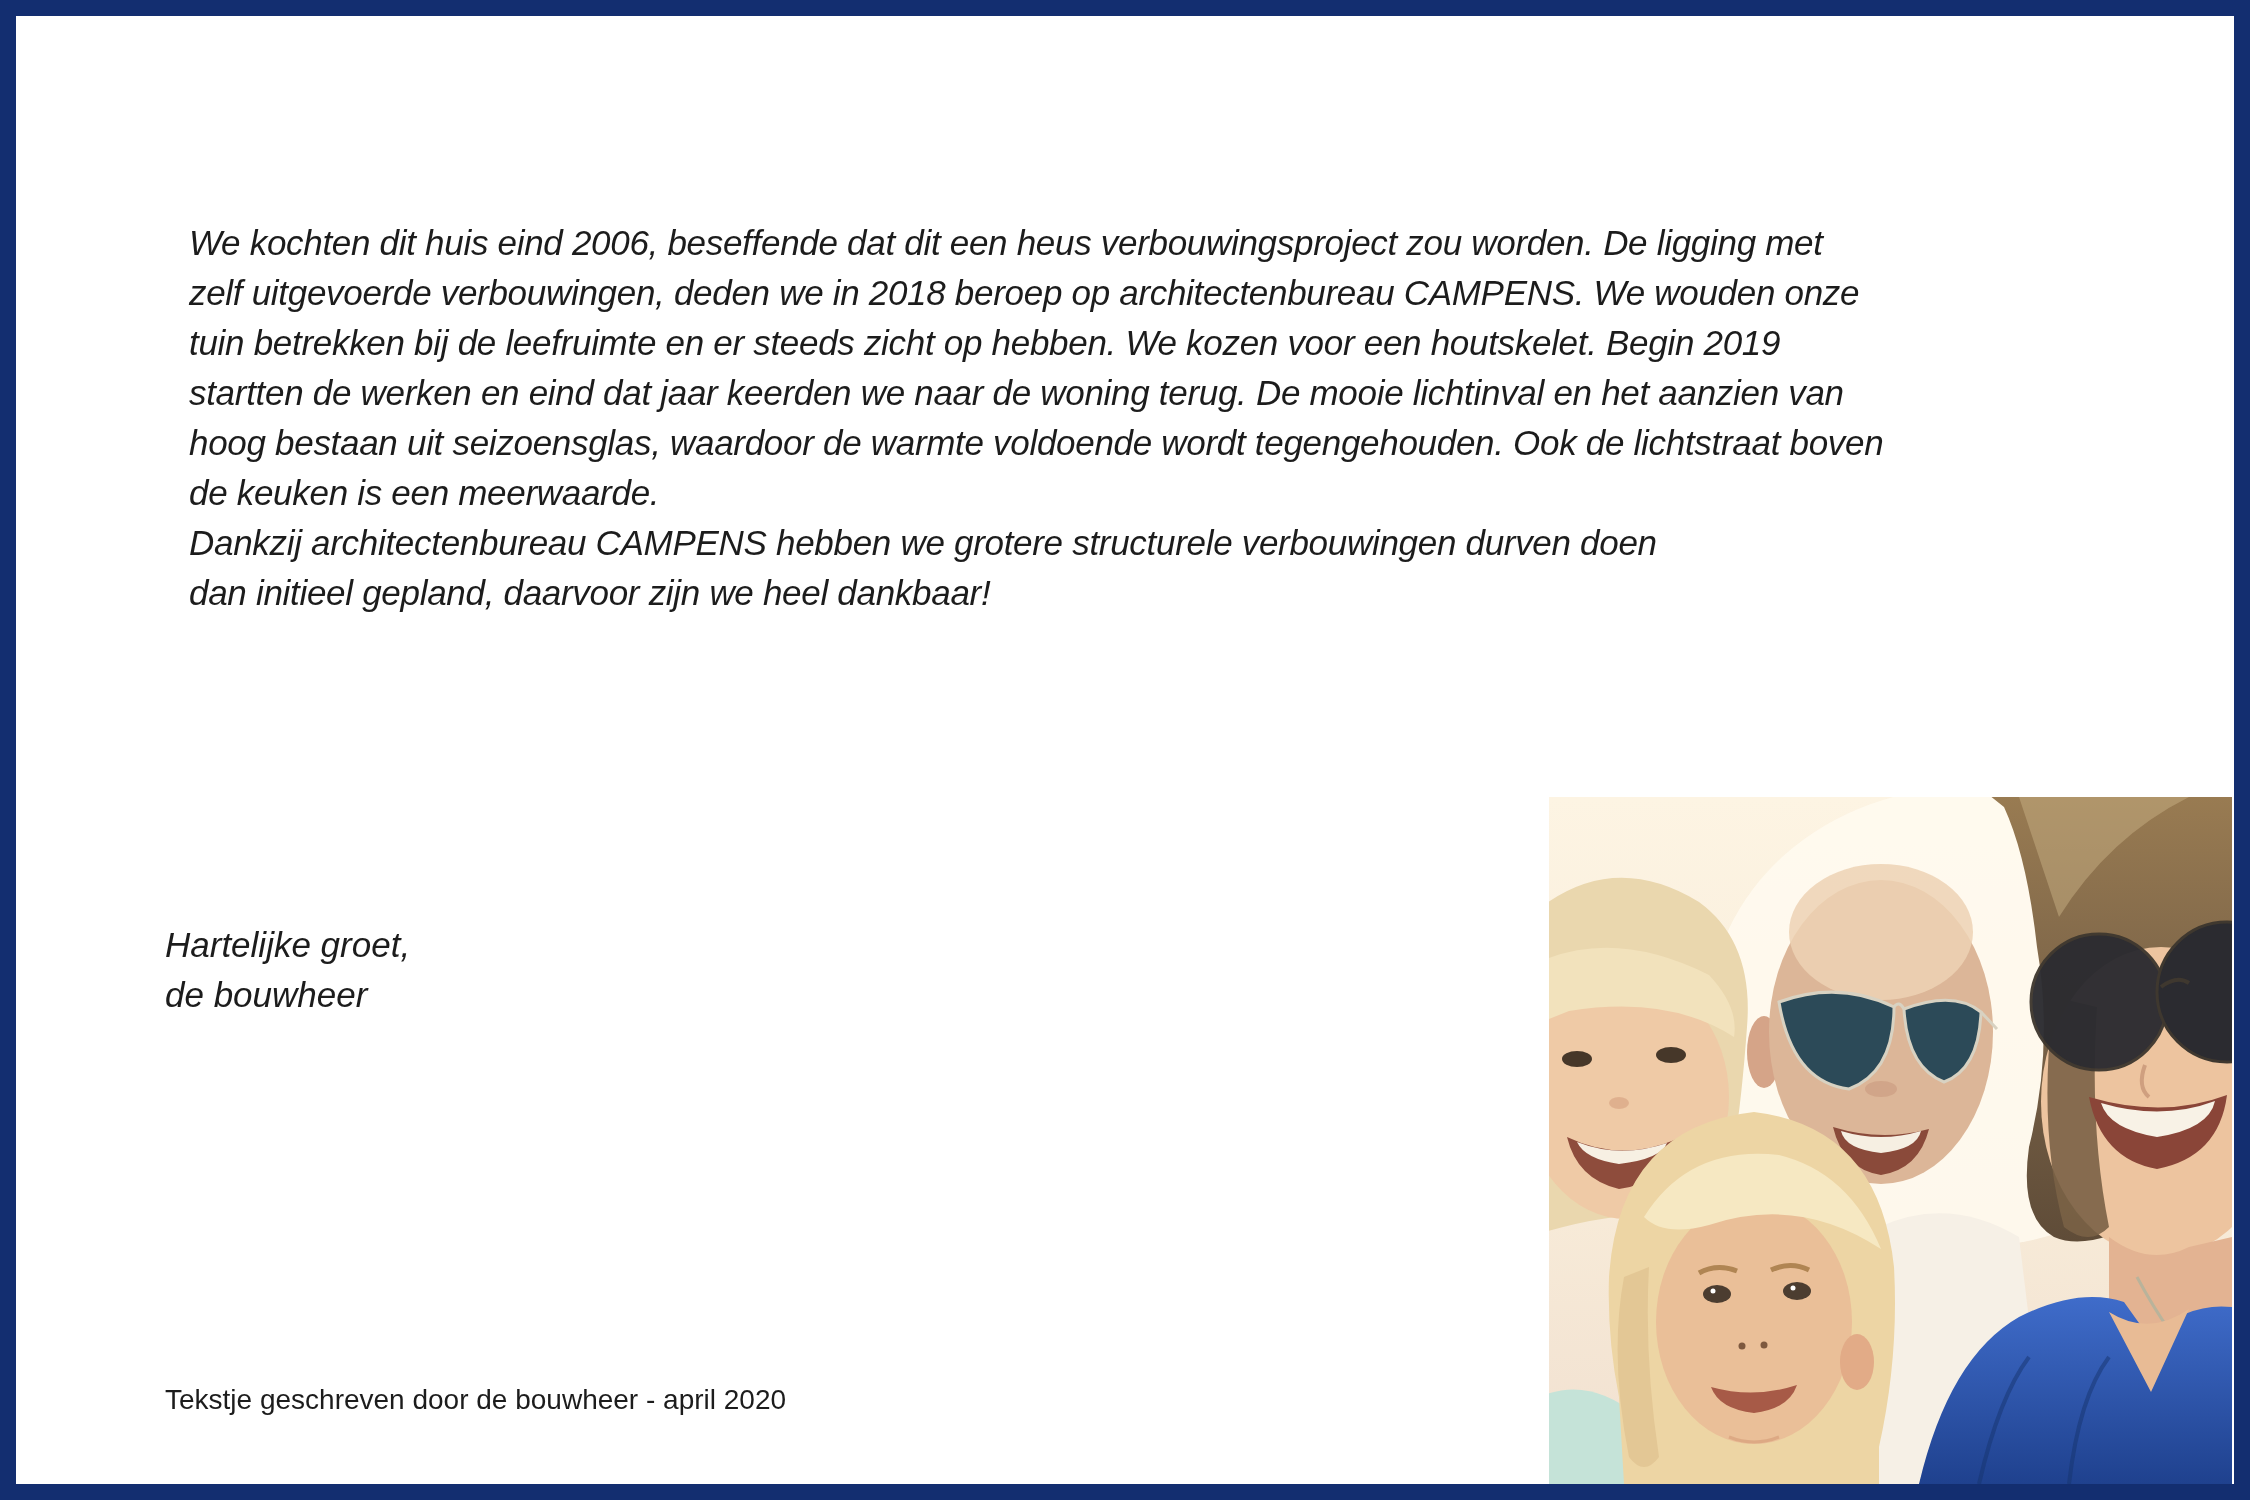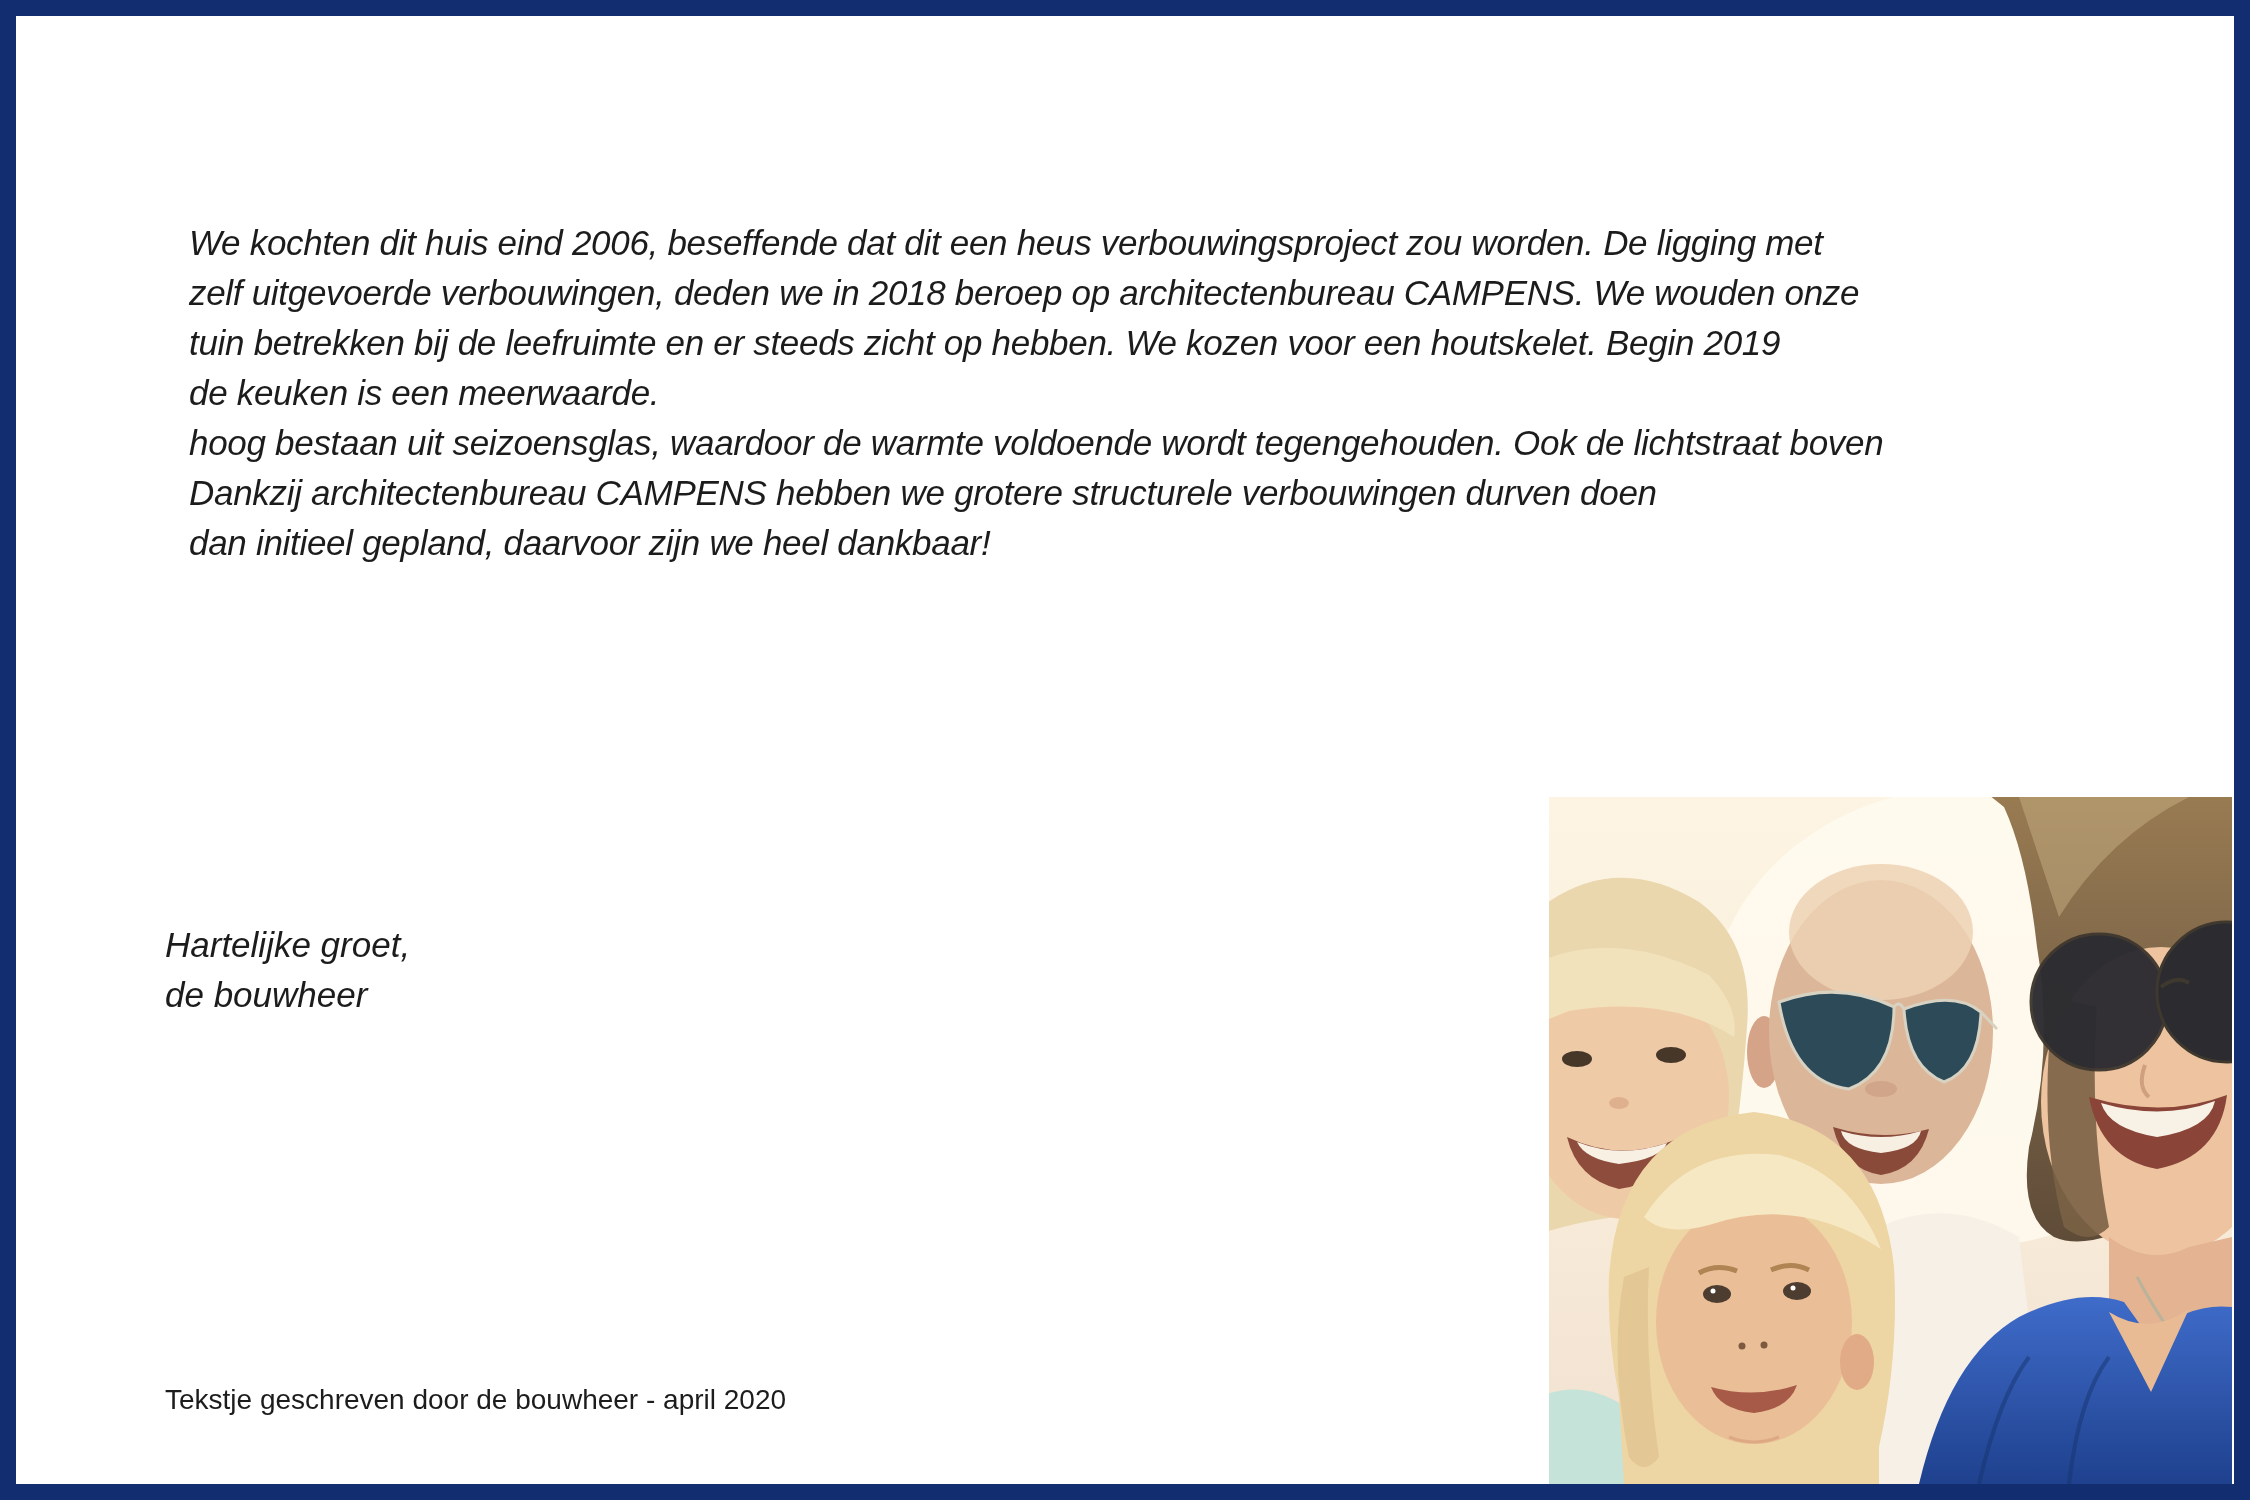--- a/index.html
+++ b/index.html
@@ -58,22 +58,23 @@
 </style>
 </head>
 <body>
 
 <div class="page">
 
   <div class="paragraph">
     <div class="line">We kochten dit huis eind 2006, beseffende dat dit een heus verbouwingsproject zou worden. De ligging met</div>
     <div class="line">zelf uitgevoerde verbouwingen, deden we in 2018 beroep op architectenbureau CAMPENS. We wouden onze</div>
     <div class="line">tuin betrekken bij de leefruimte en er steeds zicht op hebben. We kozen voor een houtskelet. Begin 2019</div>
+    <div class="line">startten de werken en eind dat jaar keerden we naar de woning terug. De mooie lichtinval en het aanzien van</div>
+    <div class="line">hoog bestaan uit seizoensglas, waardoor de warmte voldoende wordt tegengehouden. Ook de lichtstraat boven</div>
     <div class="line">de keuken is een meerwaarde.</div>
-    <div class="line">hoog bestaan uit seizoensglas, waardoor de warmte voldoende wordt tegengehouden. Ook de lichtstraat boven</div>
     <div class="line">Dankzij architectenbureau CAMPENS hebben we grotere structurele verbouwingen durven doen</div>
     <div class="line">dan initieel gepland, daarvoor zijn we heel dankbaar!</div>
   </div>
 
   <div class="signature">
     <div class="line">Hartelijke groet,</div>
     <div class="line">de bouwheer</div>
   </div>
 
   <div class="caption">Tekstje geschreven door de bouwheer - april 2020</div>

